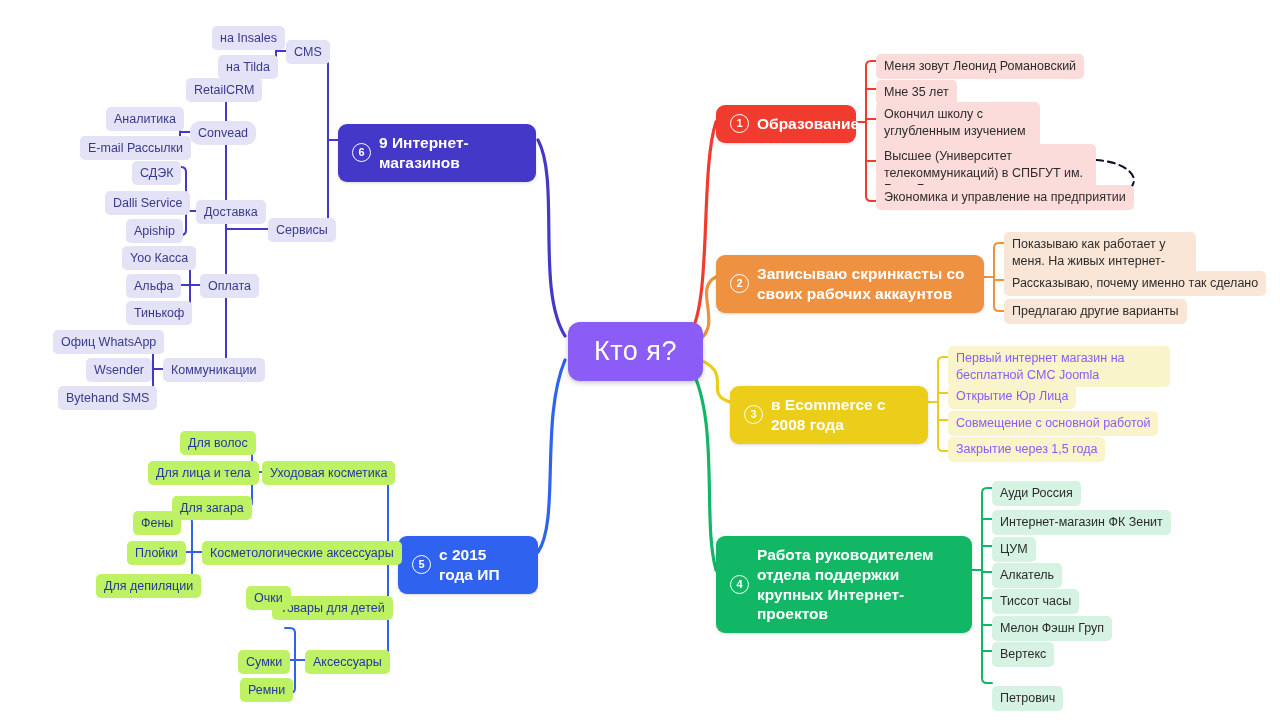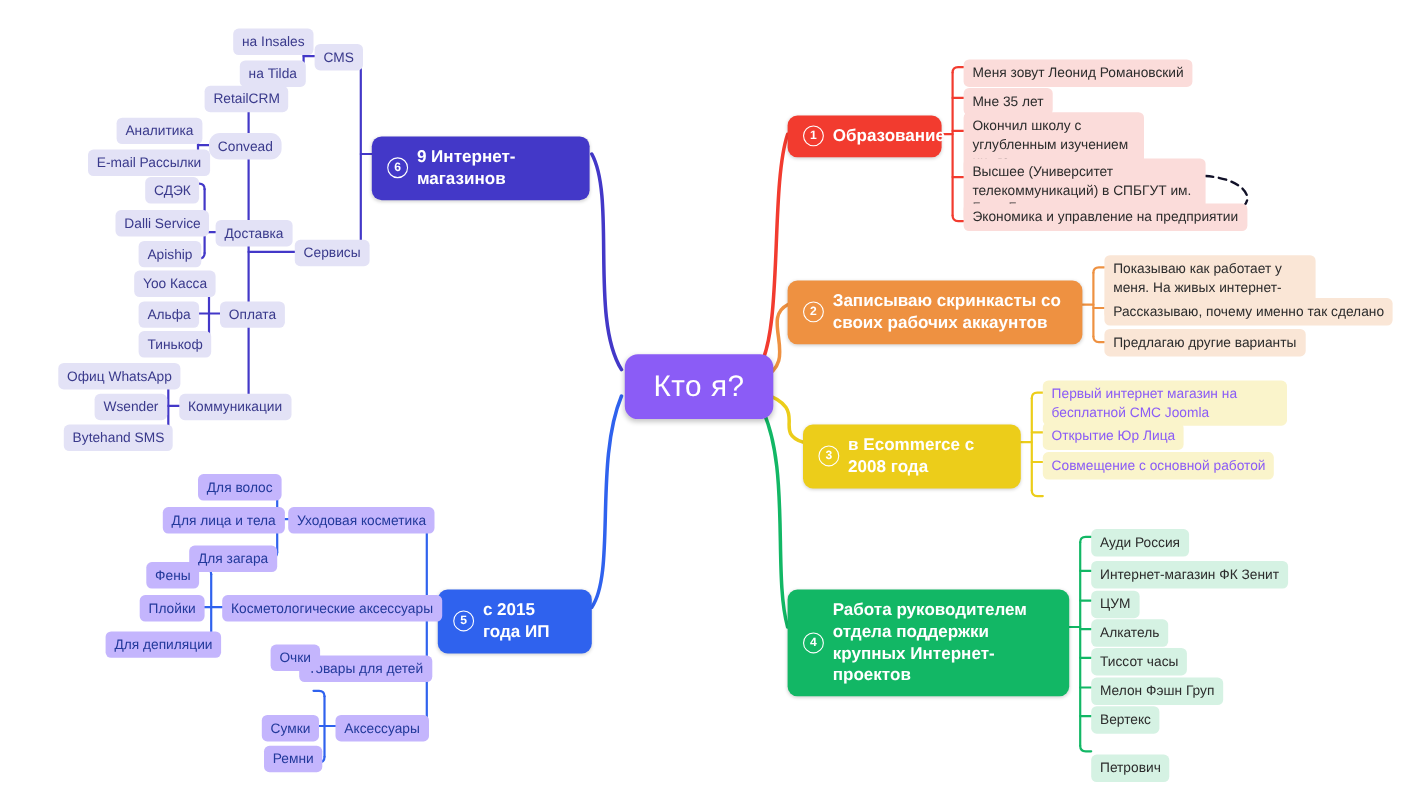--- a/index.html
+++ b/index.html
@@ -48,21 +48,21 @@
   .leaf.orange{background:#FAE6D6;color:#2C2C2C;}
   .leaf.yellow{background:#FAF4CB;color:#8b5cf6;}
   .leaf.green{background:#D5F2E3;color:#2C2C2C;}
 
   
   .pill{
     background:#E3E2F6;color:#3A3A8C;border-radius:5px;
     font-size:12.5px;line-height:1.3;padding:4px 8px;font-weight:400;
     white-space:nowrap;
   }
-  .pill.b{background:#c4b5fd;color:#22399B;}
+  .pill.b{background:#bef264;color:#22399B;}
 </style>
 </head>
 <body>
 
 <div id="map">
 
   <svg class="links" viewBox="0 0 1280 720">
     <g fill="none" stroke-linecap="round" stroke-linejoin="round">
 
       <path d="M690 334 C 712 300 700 170 716 122" stroke="#F23B2F" stroke-width="3.2"></path>
@@ -219,20 +219,23 @@
   </div>
   <div class="node leaf yellow" style="left:948px;top:346px;width:222px;">
     <span class="txt">Первый интернет магазин на бесплатной CMC Joomla</span>
   </div>
   <div class="node leaf yellow" style="left:948px;top:384px;">
     <span class="txt">Открытие Юр Лица</span>
   </div>
   <div class="node leaf yellow" style="left:948px;top:411px;">
     <span class="txt">Совмещение с основной работой</span>
   </div>
+  <div class="node leaf yellow" style="left:948px;top:437px;">
+    <span class="txt">Закрытие через 1,5 года</span>
+  </div>
 
   <div class="node main green" style="left:716px;top:536px;width:256px;">
     <span class="badge">4</span>
     <span class="txt">Работа руководителем отдела поддержки крупных Интернет-проектов</span>
   </div>
   <div class="node leaf green" style="left:992px;top:481px;">
     <span class="txt">Ауди Россия</span>
   </div>
   <div class="node leaf green" style="left:992px;top:510px;">
     <span class="txt">Интернет-магазин ФК Зенит</span>

